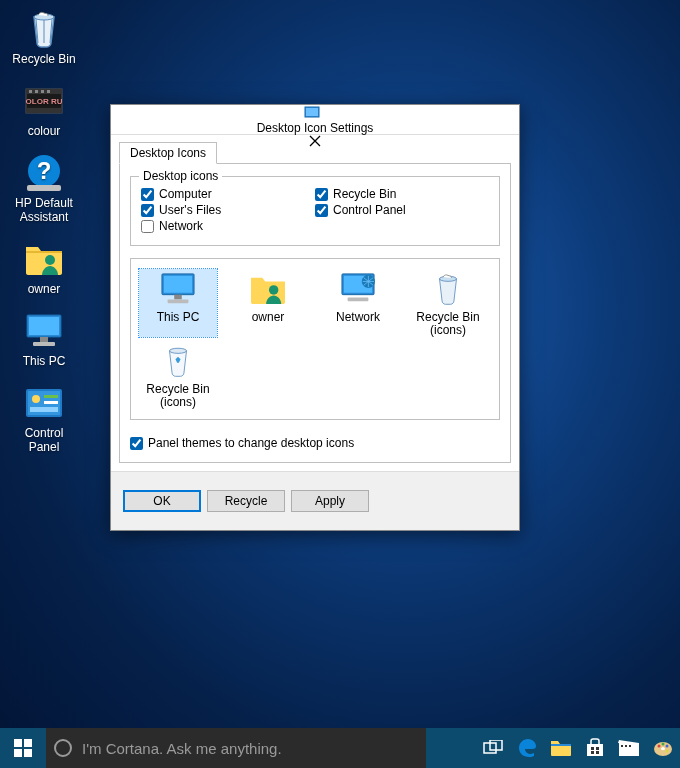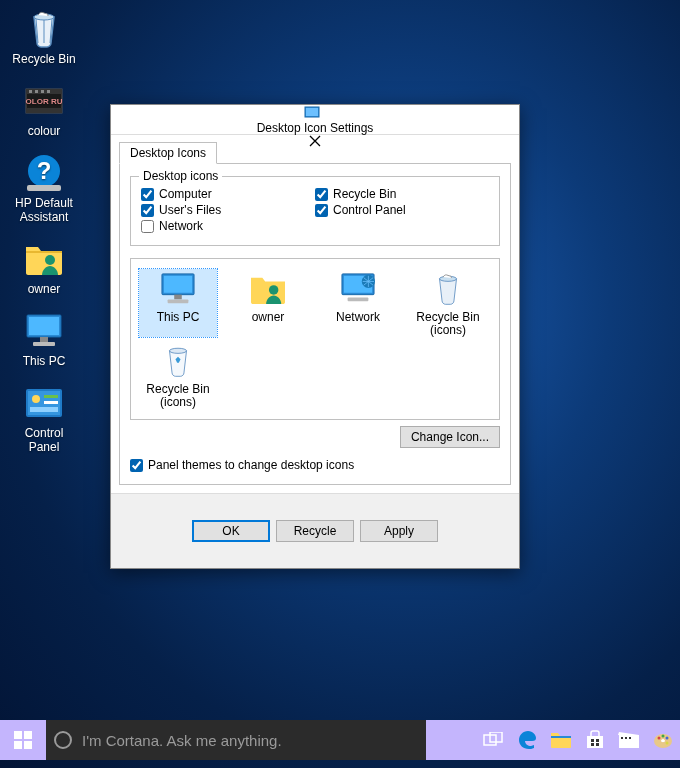--- a/index.html
+++ b/index.html
@@ -10,21 +10,21 @@
     background: radial-gradient(ellipse at 60% 40%, #1a5bb0 0%, #0c3a78 35%, #052049 70%, #021435 100%);
     overflow: hidden;
     position: relative;
   }
   
   .desktop { position: absolute; top: 0; left: 0; width: 100%; height: 728px; padding: 8px 0 0 8px; }
   .dicon { width: 72px; display: flex; flex-direction: column; align-items: center; color: #fff; text-shadow: 0 1px 2px rgba(0,0,0,.6); margin-bottom: 14px; cursor: pointer; }
   .dicon .glyph { width: 42px; height: 42px; display: flex; align-items: center; justify-content: center; }
   .dicon .lbl { text-align: center; font-size: 12px; line-height: 14px; margin-top: 2px; }
   
-  .taskbar { position: absolute; bottom: 8px; left: 0; width: 100%; height: 40px; background: #c4b5fd; display: flex; align-items: center; }
+  .taskbar { position: absolute; bottom: 0; left: 0; width: 100%; height: 40px; background: #0c4a6e; display: flex; align-items: center; }
   .start-btn { width: 46px; height: 40px; display: flex; align-items: center; justify-content: center; }
   .cortana { flex: 0 0 380px; height: 40px; background: #2b2b2b; display: flex; align-items: center; padding: 0 8px; color: #9a9a9a; font-size: 15px; }
   .cortana .circle { width: 18px; height: 18px; border: 2px solid #9a9a9a; border-radius: 50%; margin-right: 10px; }
   .tray { margin-left: auto; display: flex; align-items: center; height: 40px; }
   .tray-item { width: 34px; height: 40px; display: flex; align-items: center; justify-content: center; }
   
   .window {
     position: absolute; left: 110px; top: 104px; width: 410px;
     background: #fff; border: 1px solid #888; box-shadow: 0 4px 18px rgba(0,0,0,.5);
   }
@@ -43,21 +43,21 @@
   .check input { margin-right: 5px; accent-color: #0063b1; }
   .iconbox { border: 1px solid #c0c0c0; padding: 10px 8px; display: flex; flex-wrap: wrap; gap: 4px 12px; min-height: 160px; align-content: flex-start; }
   .iconitem { width: 78px; display: flex; flex-direction: column; align-items: center; font-size: 12px; text-align: center; cursor: pointer; }
   .iconitem.selected { background: #cde8ff; outline: 1px dotted #3399ff; }
   .iconitem .ig { width: 40px; height: 40px; display: flex; align-items: center; justify-content: center; }
   .iconitem .il { line-height: 13px; margin-top: 2px; }
   .btnrow { display: flex; justify-content: flex-end; gap: 6px; margin-top: 6px; }
   .btn { min-width: 78px; padding: 3px 10px; font-size: 12px; background: #e1e1e1; border: 1px solid #adadad; cursor: pointer; }
   .btn.default { border: 2px solid #0078d7; padding: 2px 9px; }
   .btn[disabled] { color: #000000; }
-  .dialog-btns { border-top: 1px solid #ddd; padding: 26px 12px; display: flex; justify-content: center; gap: 6px; background: #f0f0f0; }
+  .dialog-btns { border-top: 1px solid #ddd; padding: 18px 12px; display: flex; justify-content: flex-start; gap: 6px; background: #f0f0f0; }
   .allow { display: flex; align-items: center; margin-top: 10px; font-size: 12px; }
   .allow input { margin-right: 5px; accent-color: #0063b1; }
 </style>
 </head>
 <body>
 
 <div class="desktop">
   <div class="dicon">
     <div class="glyph">
       <svg width="40" height="40" viewBox="0 0 40 40">
@@ -230,21 +230,20 @@
               <path d="M10 8h20l-3 26c0 2-2 4-4 4h-6c-2 0-4-2-4-4z" fill="#f4f8fc" stroke="#5b8dbf"></path>
               <ellipse cx="20" cy="8" rx="10" ry="3" fill="#dce8f4" stroke="#5b8dbf"></ellipse>
               <path d="M17 18l3-3 3 3-2 4h-2z" fill="#3a9bd8"></path>
             </svg>
           </div>
         <div class="il">Recycle Bin (icons)</div>
       </div>
     </div>
 
     <div class="btnrow">
-      <button class="btn">Change Icon...</button>
     </div>
 
     <label class="allow">
       <input type="checkbox" checked="" style="">
       <span>Panel themes to change desktop icons</span>
     </label>
   </div>
 
   <div class="dialog-btns">
     <button class="btn default">OK</button>

